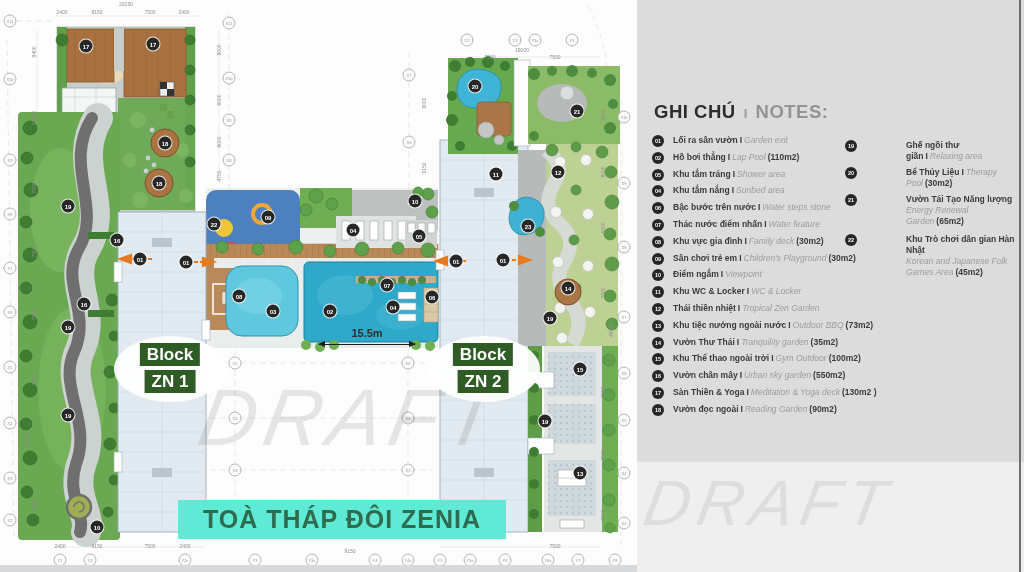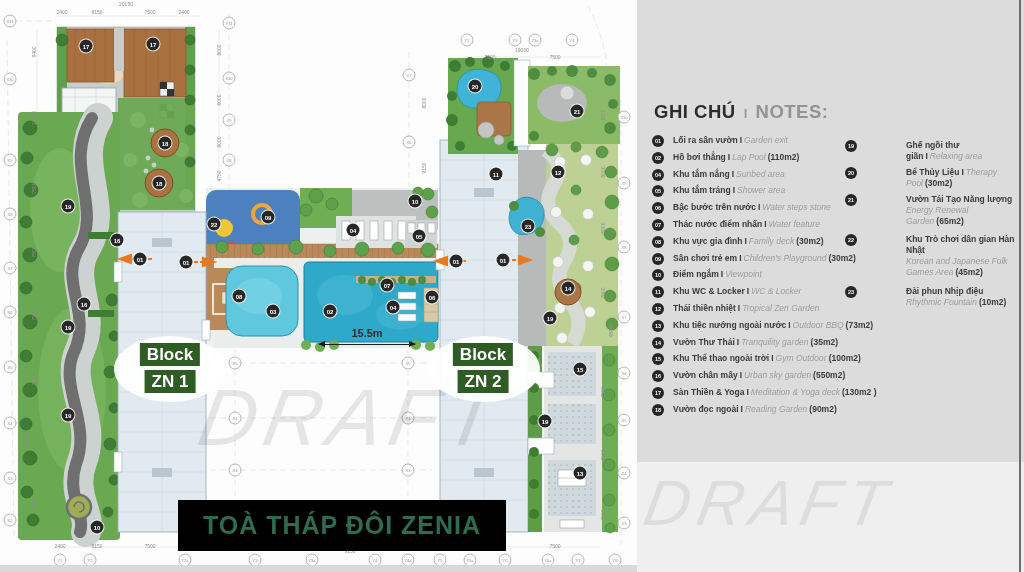--- a/index.html
+++ b/index.html
@@ -32,21 +32,21 @@
        text-align:center;padding:1px 7px;line-height:1.25;transform:translateX(-50%);white-space:nowrap;}
   
   .dim15-label{position:absolute;left:367px;top:327px;transform:translateX(-50%);
                font-size:11px;font-weight:700;color:#2d2d2d;}
   .dim15-line{position:absolute;left:319px;top:344px;width:96px;height:0;border-top:1.4px solid #1d1d1d;}
   .dim15-line::before,.dim15-line::after{content:'';position:absolute;top:-4px;width:0;height:0;
       border-top:3.5px solid transparent;border-bottom:3.5px solid transparent;}
   .dim15-line::before{left:-1px;border-right:7px solid #1d1d1d;}
   .dim15-line::after{right:-1px;border-left:7px solid #1d1d1d;}
   
-  .title-box{position:absolute;left:178px;top:500px;width:328px;height:51px;background:#000000;
+  .title-box{position:absolute;left:178px;top:500px;width:328px;height:39px;background:#5eead4;
              display:flex;align-items:center;justify-content:center;}
   .title-box span{color:#2f6b4e;font-size:25px;font-weight:700;letter-spacing:1px;white-space:nowrap;}
   
   .panel{position:absolute;left:637px;top:0;width:387px;height:572px;background:#efefef;}
   .panel-legend{position:absolute;left:0;top:0;width:100%;height:462px;background:#dcdcdc;}
   .panel-rule{position:absolute;left:382px;top:0;width:2px;height:572px;background:#6e6e6e;}
   .legend-header{position:absolute;left:17px;top:101px;font-size:18.5px;white-space:nowrap;}
   .gh-vi{font-weight:800;color:#2c2c2c;letter-spacing:.5px;}
   .gh-sep{font-weight:700;color:#9a9a9a;font-size:13px;margin:0 3px;}
   .gh-en{font-weight:800;color:#939393;letter-spacing:.5px;}
@@ -732,30 +732,30 @@
 
         <div class="lrow">
           <span class="lbadge">02</span>
           <span class="ltext">
             <span class="vi">Hồ bơi thẳng</span><span class="sep">I</span><span class="en">Lap Pool</span><span class="area">(110m2)</span>
           </span>
         </div>
 
 
         <div class="lrow">
+          <span class="lbadge">05</span>
+          <span class="ltext">
+            <span class="vi">Khu tắm tráng</span><span class="sep">I</span><span class="en">Shower area</span><span class="area"></span>
+          </span>
+        </div>
+
+        <div class="lrow">
           <span class="lbadge">04</span>
           <span class="ltext">
             <span class="vi">Khu tắm nắng</span><span class="sep">I</span><span class="en">Sunbed area</span><span class="area"></span>
-          </span>
-        </div>
-
-        <div class="lrow">
-          <span class="lbadge">05</span>
-          <span class="ltext">
-            <span class="vi">Khu tắm tráng</span><span class="sep">I</span><span class="en">Shower area</span><span class="area"></span>
           </span>
         </div>
 
         <div class="lrow">
           <span class="lbadge">06</span>
           <span class="ltext">
             <span class="vi">Bậc bước trên nước</span><span class="sep">I</span><span class="en">Water steps stone</span><span class="area"></span>
           </span>
         </div>
 
@@ -867,26 +867,20 @@
           </span>
         </div>
 
         <div class="lrow stacked">
           <span class="lbadge">22</span>
           <span class="ltext">
             <span class="vi">Khu Trò chơi dân gian Hàn Nhật</span><span class="en">Korean and Japanese Folk Games Area</span><span class="area">(45m2)</span>
           </span>
         </div>
 
-        <div class="lrow stacked">
-          <span class="lbadge">23</span>
-          <span class="ltext">
-            <span class="vi">Đài phun Nhịp điệu</span><span class="en">Rhythmic Fountain</span><span class="area">(10m2)</span>
-          </span>
-        </div>
       </div>
 
     <div class="draft draft-panel" style="left:8px;top:466px;">DRAFT</div>
 
     <div class="panel-rule"></div>
   </div>
 
 </div>
 
 </body></html>

